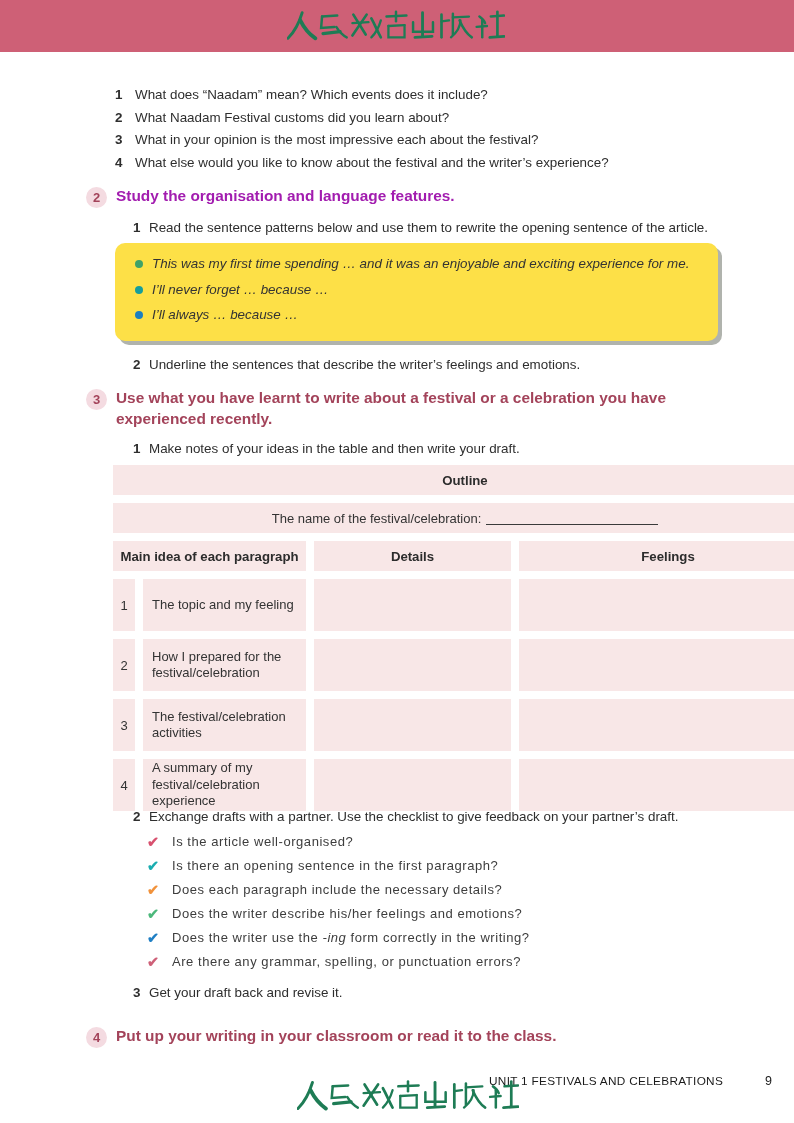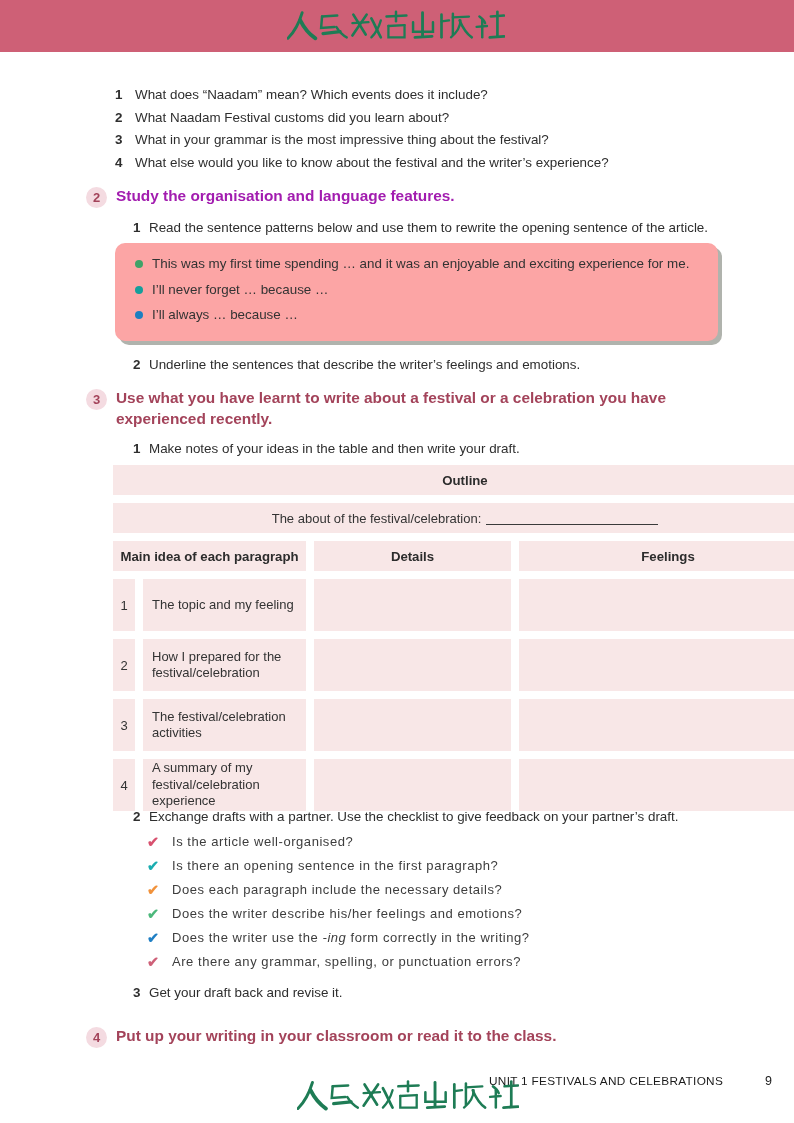--- a/index.html
+++ b/index.html
@@ -101,39 +101,39 @@
     <div class="q-row">
       <span class="q-num">1</span>
       <span class="q-text">What does “Naadam” mean? Which events does it include?</span>
     </div>
     <div class="q-row">
       <span class="q-num">2</span>
       <span class="q-text">What Naadam Festival customs did you learn about?</span>
     </div>
     <div class="q-row">
       <span class="q-num">3</span>
-      <span class="q-text">What in your grammar is the most impressive thing about the festival?</span>
+      <span class="q-text">What in your opinion is the most impressive each about the festival?</span>
     </div>
     <div class="q-row">
       <span class="q-num">4</span>
       <span class="q-text">What else would you like to know about the festival and the writer’s experience?</span>
     </div>
   </div>
 
   <div class="sec-head" style="top:186px;width:650px;">
     <span class="sec-circle" style="color: rgb(163, 67, 90); background-color: rgb(244, 219, 225);">2</span>
     <span class="sec-title" style="color: #a21caf;">Study the organisation and language features.</span>
   </div>
 
   <div class="item" style="top:219px;">
     <span class="item-num">1</span>
     <span class="item-text">Read the sentence patterns below and use them to rewrite the opening sentence of the article.</span>
   </div>
 
-  <div class="pattern-box" style="background-color: #fca5a5;">
+  <div class="pattern-box" style="background-color: #fde047; font-style: italic;">
     <div class="pb-row">
       <span class="pb-dot" style="background-color: rgb(63, 162, 104);"></span>
       <span class="pb-text">This was my first time spending … and it was an enjoyable and exciting experience for me.</span>
     </div>
     <div class="pb-row">
       <span class="pb-dot" style="background-color: rgb(21, 158, 155);"></span>
       <span class="pb-text">I’ll never forget … because …</span>
     </div>
     <div class="pb-row">
       <span class="pb-dot" style="background-color: rgb(28, 127, 192);"></span>
@@ -152,21 +152,21 @@
   </div>
 
   <div class="item" style="top:440px;">
     <span class="item-num">1</span>
     <span class="item-text">Make notes of your ideas in the table and then write your draft.</span>
   </div>
 
   <div class="ptable" style="--cell-bg: #f8e7e7;">
     <div class="cell bold span-all r30">Outline</div>
     <div class="cell span-all r30">
-      <span>The about of the festival/celebration:</span>
+      <span>The name of the festival/celebration:</span>
       <span class="name-blank"></span>
     </div>
     <div class="cell bold span-two r30">Main idea of each paragraph</div>
     <div class="cell bold r30">Details</div>
     <div class="cell bold r30">Feelings</div>
 
     <div class="cell r52">1</div>
     <div class="cell idea r52">The topic and my feeling</div>
     <div class="cell r52"></div>
     <div class="cell r52"></div>

